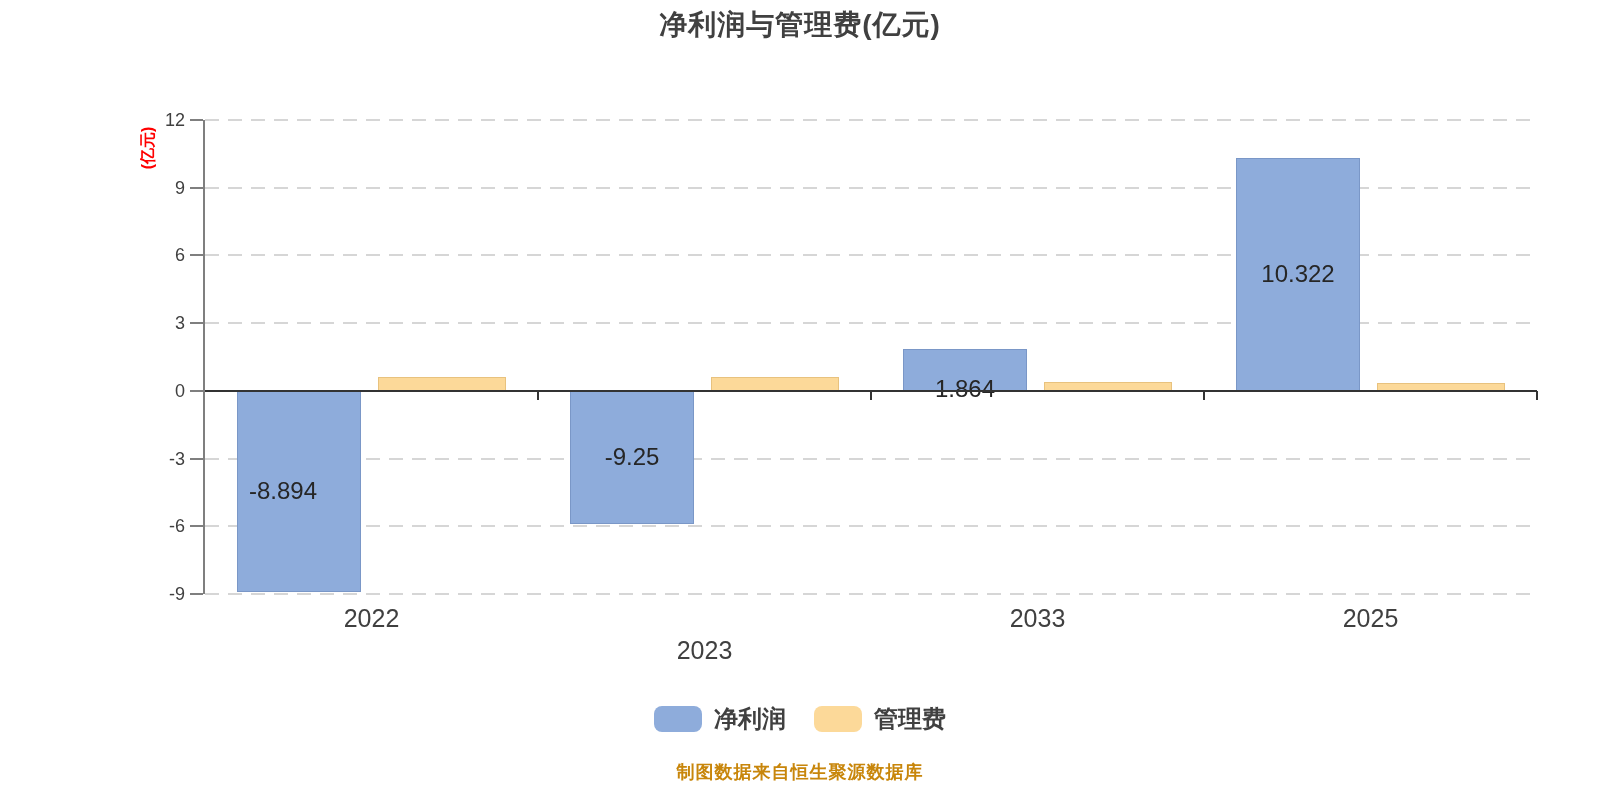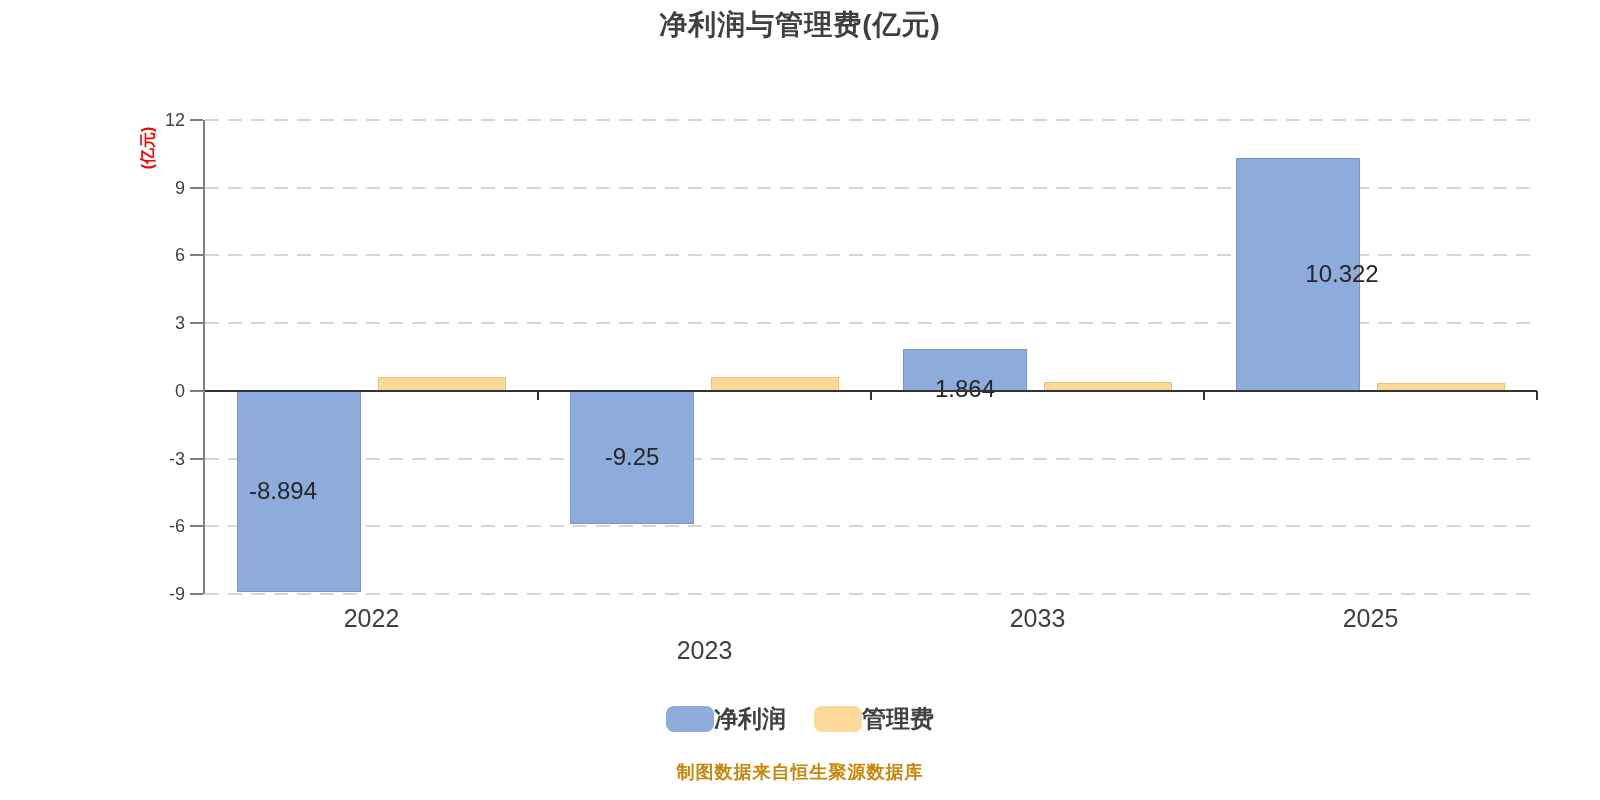--- a/index.html
+++ b/index.html
@@ -36,21 +36,21 @@
   .bar-value-label{
     position:absolute;text-align:center;font-size:24px;color:#262626;white-space:nowrap;
   }
   .x-cat-label{
     position:absolute;text-align:center;font-size:25px;color:#404040;
   }
   .legend{
     position:absolute;top:703px;left:0;width:1600px;
     display:flex;justify-content:center;align-items:center;gap:28px;
   }
-  .legend-item{display:flex;align-items:center;cursor:default;}
+  .legend-item{display:flex;align-items:center;gap:12px;cursor:default;}
   .legend-swatch{width:48px;height:26px;border-radius:8px;}
   .legend-label{font-size:24px;font-weight:bold;color:#404040;}
   .source-note{
     position:absolute;top:760px;left:0;width:1600px;text-align:center;
     font-size:18px;font-weight:bold;color:#C8860B;letter-spacing:1px;
   }
 </style>
 </head>
 <body>
 
@@ -86,21 +86,21 @@
       <div class="gridline" style="top: 473px;"></div>
       <div class="y-tick" style="top: 473px;"></div>
       <div class="y-tick-label" style="top: 460px;">-9</div>
       <div class="bar s0" style="left: 32px; width: 124px; top: 270.857px; height: 200.75px;"></div>
       <div class="bar-value-label" style="left: 16px; width: 124px; top: 357.232px;">-8.894</div>
       <div class="bar s0" style="left: 365px; width: 124px; top: 270.857px; height: 132.946px;"></div>
       <div class="bar-value-label" style="left: 365px; width: 124px; top: 323.33px;">-9.25</div>
       <div class="bar s0" style="left: 698px; width: 124px; top: 228.784px; height: 42.0731px;"></div>
       <div class="bar-value-label" style="left: 698px; width: 124px; top: 235.821px; margin-top: 19px;">1.864</div>
       <div class="bar s0" style="left: 1031px; width: 124px; top: 37.8749px; height: 232.982px;"></div>
-      <div class="bar-value-label" style="left: 1031px; width: 124px; top: 140.366px; padding-left: 44px;">10.322</div>
+      <div class="bar-value-label" style="left: 1031px; width: 124px; top: 140.366px;">10.322</div>
       <div class="bar s1" style="left: 173px; width: 128px; top: 256.637px; height: 14.22px;"></div>
       <div class="bar s1" style="left: 506px; width: 128px; top: 256.863px; height: 13.9943px;"></div>
       <div class="bar s1" style="left: 839px; width: 128px; top: 261.829px; height: 9.02857px;"></div>
       <div class="bar s1" style="left: 1172px; width: 128px; top: 262.506px; height: 8.35143px;"></div>
       <div class="zero-line" style="top: 269.857px;"></div>
       <div class="x-tick" style="left: 332px; top: 270.857px;"></div>
       <div class="x-tick" style="left: 665px; top: 270.857px;"></div>
       <div class="x-tick" style="left: 998px; top: 270.857px;"></div>
       <div class="x-tick" style="left: 1331px; top: 270.857px;"></div>
       <div class="x-cat-label" style="left: 0px; width: 333px; top: 484px;">2022</div>

